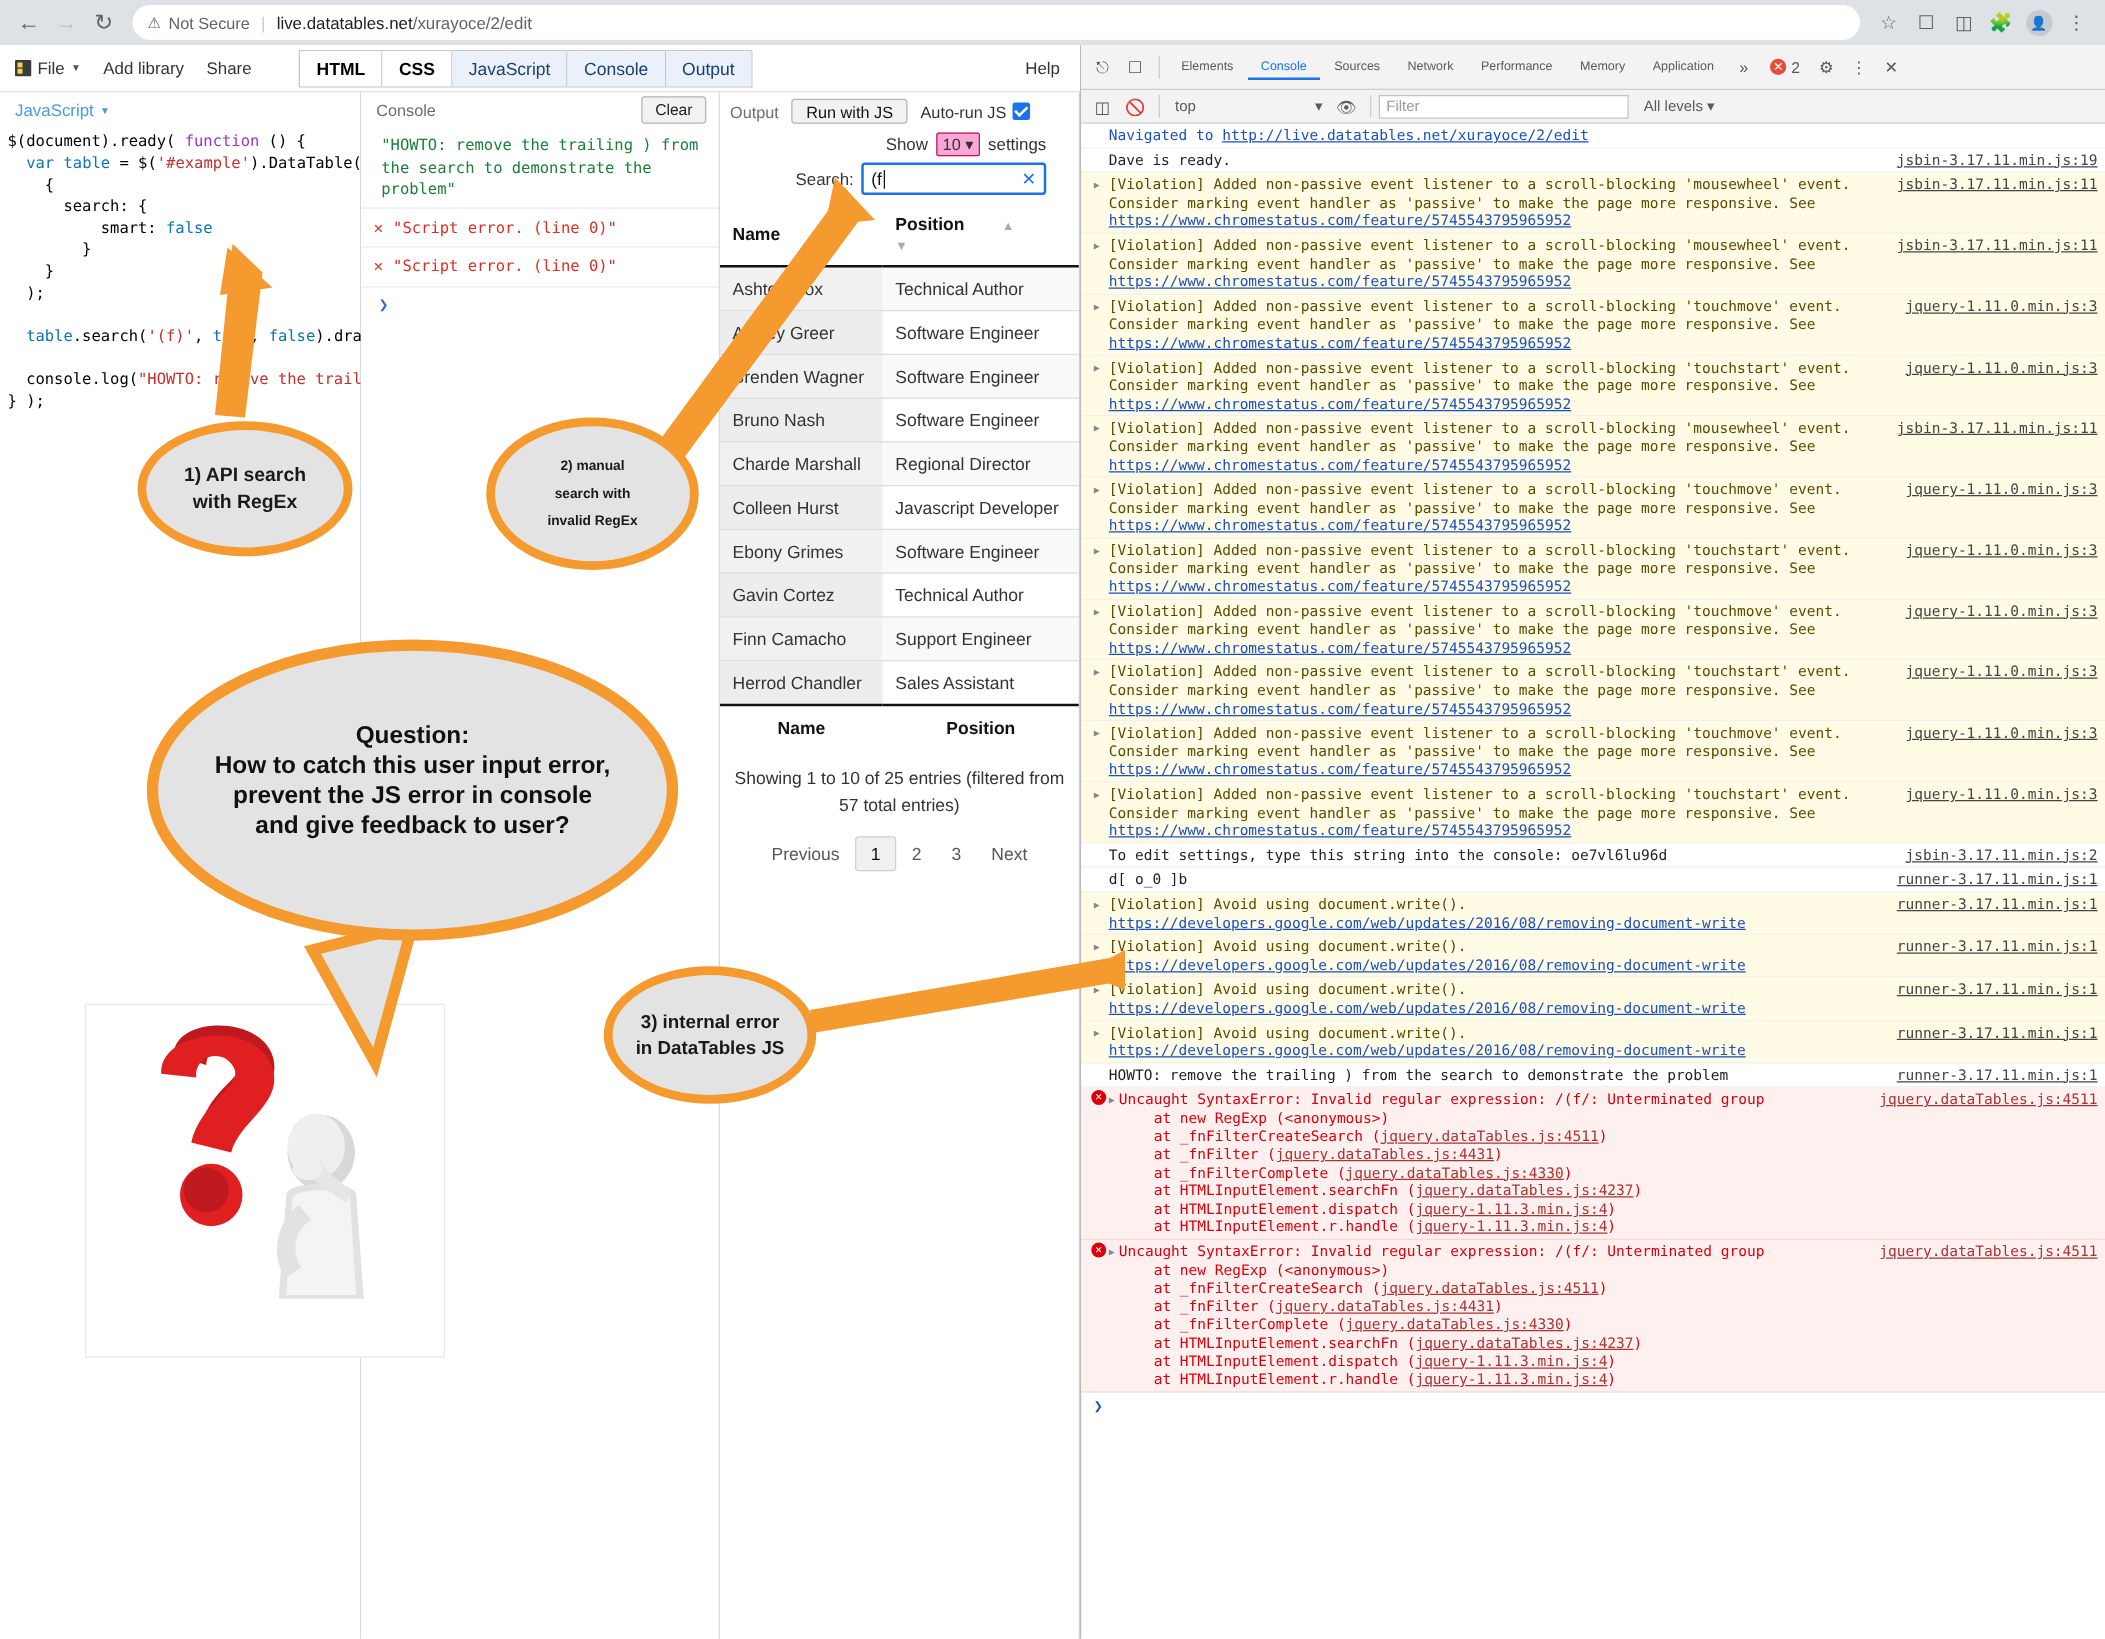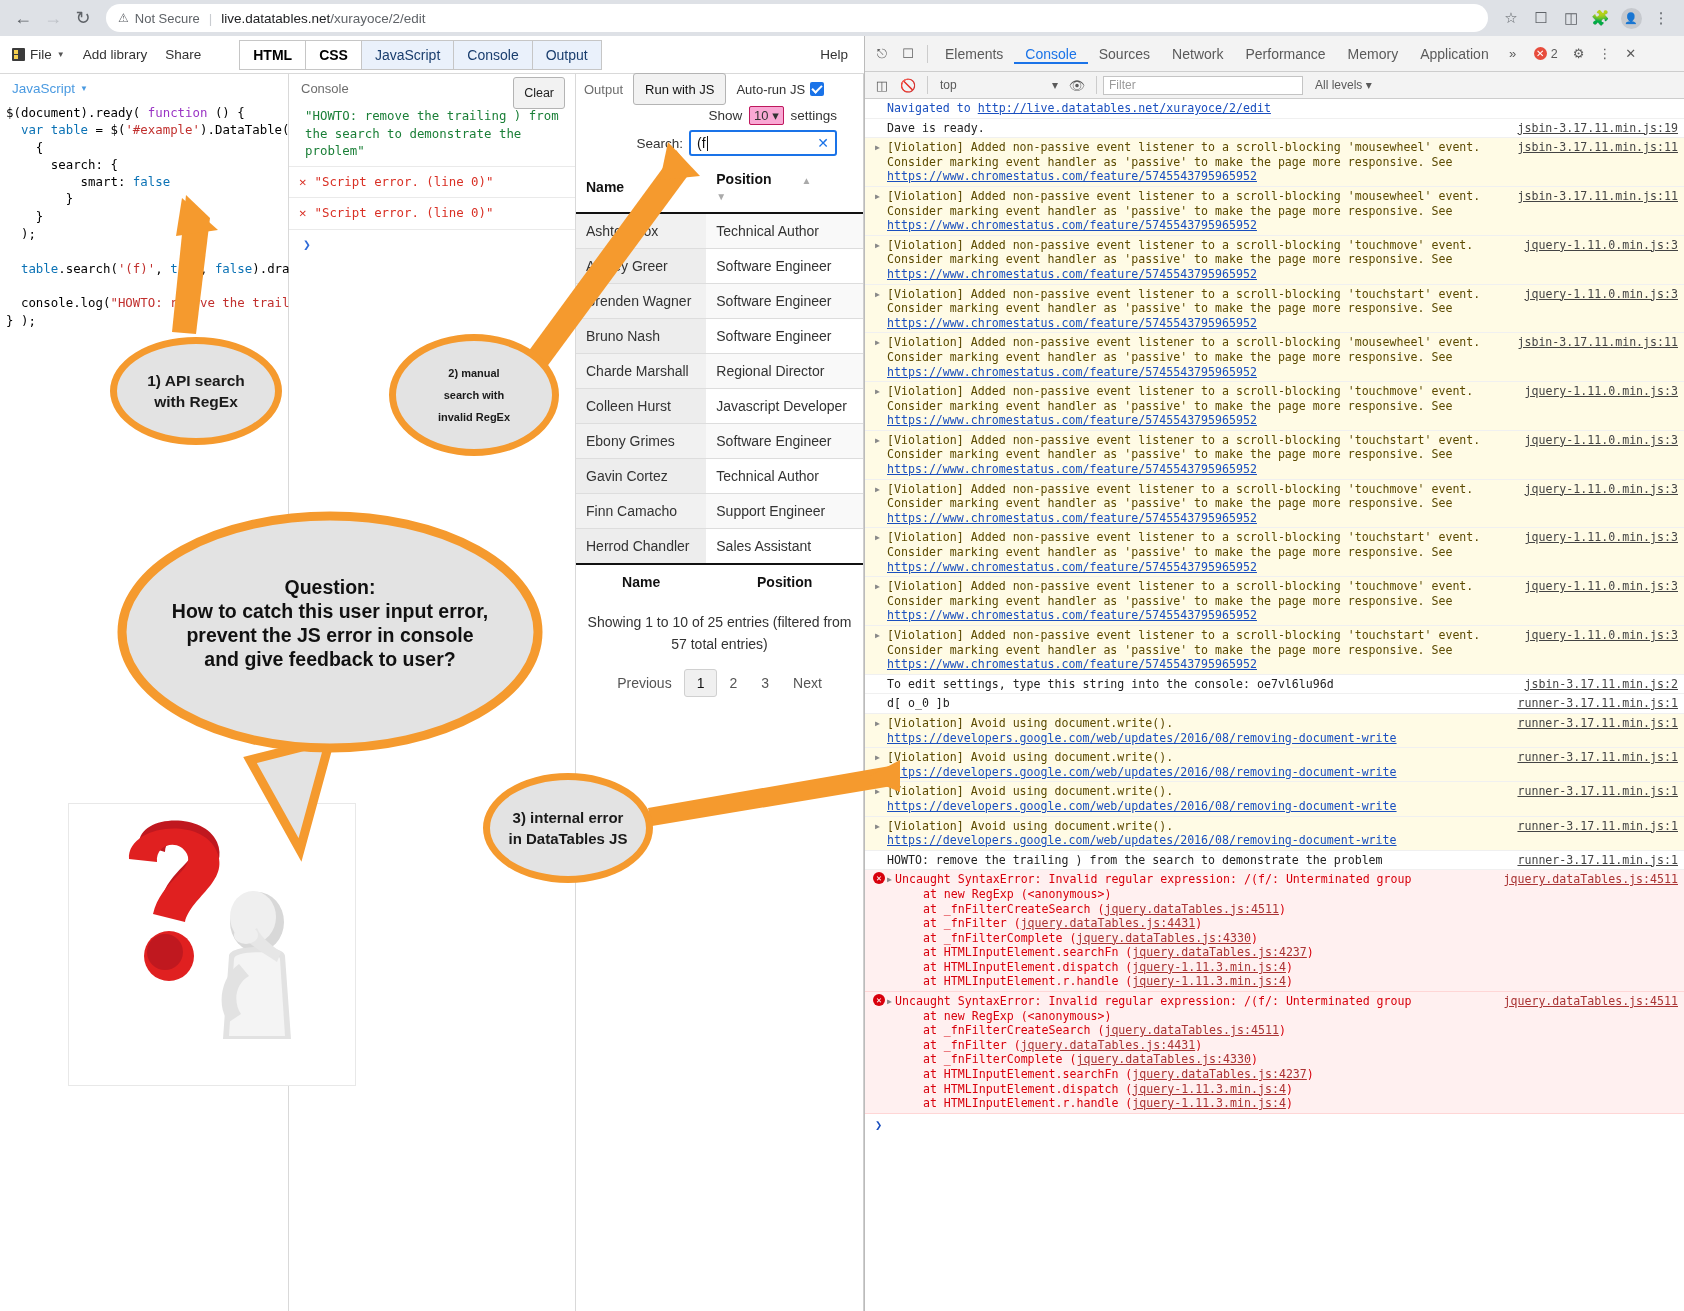--- a/index.html
+++ b/index.html
@@ -53,42 +53,42 @@
 
   
   .pane{ position:absolute; top:74px; background:#fff; border-right:1px solid #d9d9d9; height:1237px;}
   .pane-js   { left:0;   width:289px; }
   .pane-con  { left:289px; width:287px; }
   .pane-out  { left:576px; width:288px; border-right:1px solid #cfcfcf;}
 
   .pane-title{ height:28px; display:flex; align-items:center; padding:0 12px;
                font-size:13px; color:#6d6d6d; position:relative; }
   .pane-title .js-label{ color:#4a9ae1; font-size:13.5px; }
-  .clear-btn{ position:absolute; right:10px; top:3px; height:32px; padding:0 10px;
+  .clear-btn{ position:absolute; right:10px; top:3px; height:22px; padding:0 10px;
               border:1px solid #b4b4b4; background:#f2f2f2; border-radius:3px;
               font-size:12.5px; color:#222; display:flex; align-items:center;}
 
   .code{
     font-family:"DejaVu Sans Mono", monospace; font-size:12.4px; line-height:17.3px;
     padding:2px 0 0 6px; white-space:pre; color:#000;
   }
   .k-var{color:#0b72b5;} .k-fn{color:#9a34c4;} .k-str{color:#c1302e;} .k-prop{color:#000;} .k-blue{color:#0b72b5;}
 
   .con-body{ font-family:"DejaVu Sans Mono", monospace; font-size:12.4px; line-height:17.5px; }
   .con-row{ padding:5px 10px 6px 16px; border-bottom:1px solid #eaeaea; }
   .con-green{ color:#1a7f37; }
   .con-err{ color:#d93025; display:flex; gap:8px; padding:6px 10px 7px 10px;
             border-bottom:1px solid #eaeaea; }
   .x-mark{ color:#d93025; font-weight:bold; }
   .con-prompt{ color:#2f6bd8; padding:6px 10px 0 14px; font-size:13px;}
 
   
   .out-head{ display:flex; align-items:center; height:30px; padding:0 8px; gap:10px;
              font-size:13px; color:#6d6d6d;}
-  .run-btn{ border:1px solid #b4b4b4; background:#f2f2f2; border-radius:3px; height:32px;
+  .run-btn{ border:1px solid #b4b4b4; background:#f2f2f2; border-radius:3px; height:20px;
             padding:0 11px; font-size:13px; color:#111; display:flex; align-items:center;}
   .autorun{ font-size:13px; color:#333; display:flex; align-items:center; gap:5px;}
   .chk{ width:14px;height:14px;background:#1a73e8;border-radius:2px;position:relative;}
   .chk:after{content:"";position:absolute;left:4px;top:1px;width:4px;height:8px;
              border:solid #fff;border-width:0 2px 2px 0;transform:rotate(45deg);}
 
   .dt-wrap{ font-size:13.5px; color:#333; }
   .dt-len{ text-align:right; padding:4px 26px 2px 0; }
   .sel{ border:1px solid #be185d; border-radius:2px; padding:1px 4px; font-size:13px;
         background:#f9a8d4; margin:0 3px;}
@@ -117,21 +117,21 @@
   .pg.cur{ border:1px solid #d0d0d0; background:#f0f0f0; color:#111; border-radius:3px; }
 
   
   .devtools{ position:absolute; left:864px; top:36px; width:820px; height:1275px;
              background:#fff; border-left:1px solid #bbb; }
   .dt-tabs{ height:36px; display:flex; align-items:center; border-bottom:1px solid #cdcdcd;
             background:#f3f3f3; padding:0 4px; gap:0; }
   .dt-icon{ width:26px;height:26px;display:flex;align-items:center;justify-content:center;
             color:#5a5a5a;font-size:13px;}
   .vdiv{ width:1px; height:18px; background:#ccc; margin:0 6px;}
-  .dtab{ padding:0 11px; height:20px; display:flex; align-items:center; font-size:14px;
+  .dtab{ padding:0 11px; height:20px; display:flex; align-items:center; font-size:10px;
          color:#5a5a5a; }
   .dtab.active{ color:#1a73e8; box-shadow:inset 0 -2px 0 #1a73e8; }
   .err-badge{ display:flex; align-items:center; gap:4px; font-size:12.5px; color:#5a5a5a; }
   .err-dot{ width:13px;height:13px;border-radius:50%;background:#e74c3c;color:#fff;
             font-size:10px;display:flex;align-items:center;justify-content:center;}
   .dt-tools{ height:27px; display:flex; align-items:center; border-bottom:1px solid #cdcdcd;
              background:#f3f3f3; padding:0 4px; gap:0; font-size:12px; color:#5a5a5a;}
   .ctx-sel{ width:130px; display:flex; align-items:center; justify-content:space-between;
             padding:0 6px; font-size:12px; }
   .filter-inp{ width:200px; height:19px; border:1px solid #c4c4c4; background:#fff;

